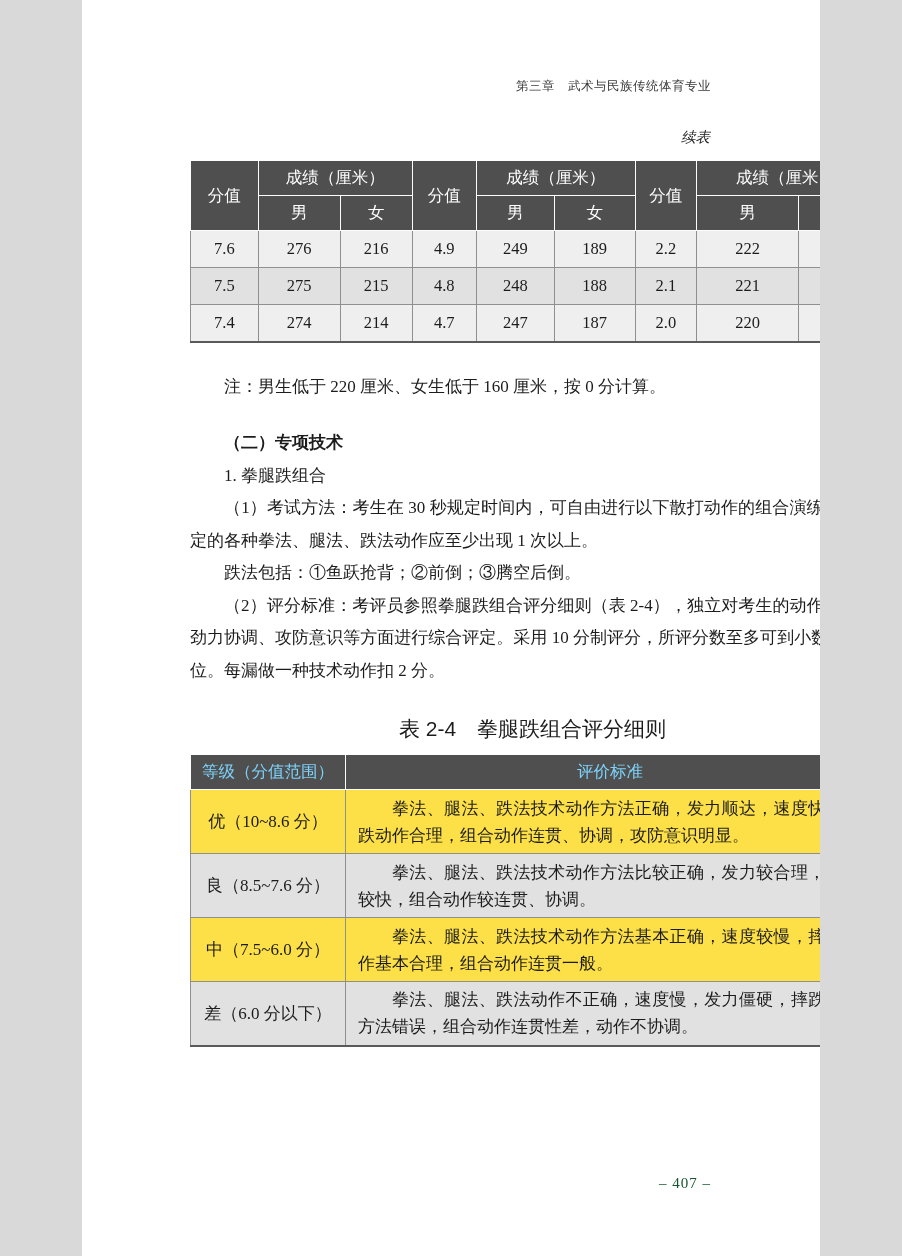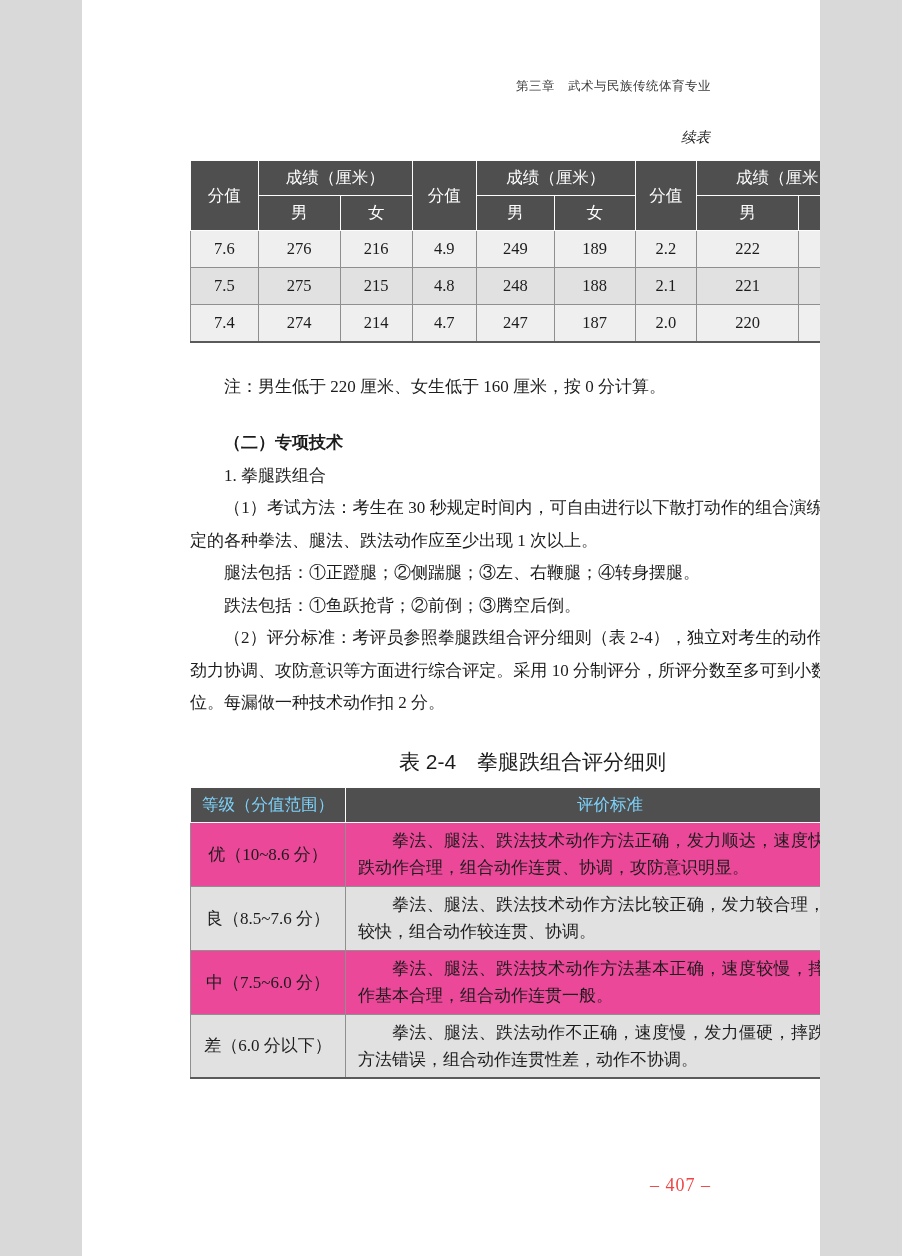--- a/index.html
+++ b/index.html
@@ -115,30 +115,30 @@
     text-align: center;
     padding: 0 4px;
   }
   table.criteria-table tbody td.crit-cell {
     padding: 4px 14px 4px 12px;
     text-indent: 2em;
     text-align: justify;
     line-height: 27px;
     vertical-align: middle;
   }
-  table.criteria-table tbody tr.row-light { background: #ec4899; }
+  table.criteria-table tbody tr.row-light { background: #fde047; }
   table.criteria-table tbody tr.row-dark  { background: #e1e1e1; }
   table.criteria-table tbody tr:last-child td { border-bottom: 2px solid #5a5a5a; }
   .page-footer {
     position: absolute;
     top: 1175px;
     right: 109px;
-    font-size: 18px;
+    font-size: 15px;
     letter-spacing: 1px;
-    color: #ef4444;
+    color: #14532d;
     margin-left: 23px;
   }
 </style>
 </head>
 <body>
 
 <div class="page">
 
   <div class="running-header">第三章　武术与民族传统体育专业</div>
   <div class="continued-label">续表</div>
@@ -211,21 +211,20 @@
         </tr>
       </tbody>
     </table>
 
     <p class="note">注：男生低于 220 厘米、女生低于 160 厘米，按 0 分计算。</p>
 
     <p class="sec-heading">（二）专项技术</p>
     <p class="sub-heading">1. 拳腿跌组合</p>
 
     <p class="body-para">（1）考试方法：考生在 30 秒规定时间内，可自由进行以下散打动作的组合演练，所规定的各种拳法、腿法、跌法动作应至少出现 1 次以上。</p>
-    <p class="body-para">腿法包括：①正蹬腿；②侧踹腿；③左、右鞭腿；④转身摆腿。</p>
     <p class="body-para">跌法包括：①鱼跃抢背；②前倒；③腾空后倒。</p>
     <p class="body-para">（2）评分标准：考评员参照拳腿跌组合评分细则（表 2-4），独立对考生的动作规格、劲力协调、攻防意识等方面进行综合评定。采用 10 分制评分，所评分数至多可到小数点后 1 位。每漏做一种技术动作扣 2 分。</p>
 
     <div class="table-caption">表 2-4　拳腿跌组合评分细则</div>
 
     <table class="criteria-table">
       <colgroup>
         <col class="grade-col">
           <col>
       </colgroup>

